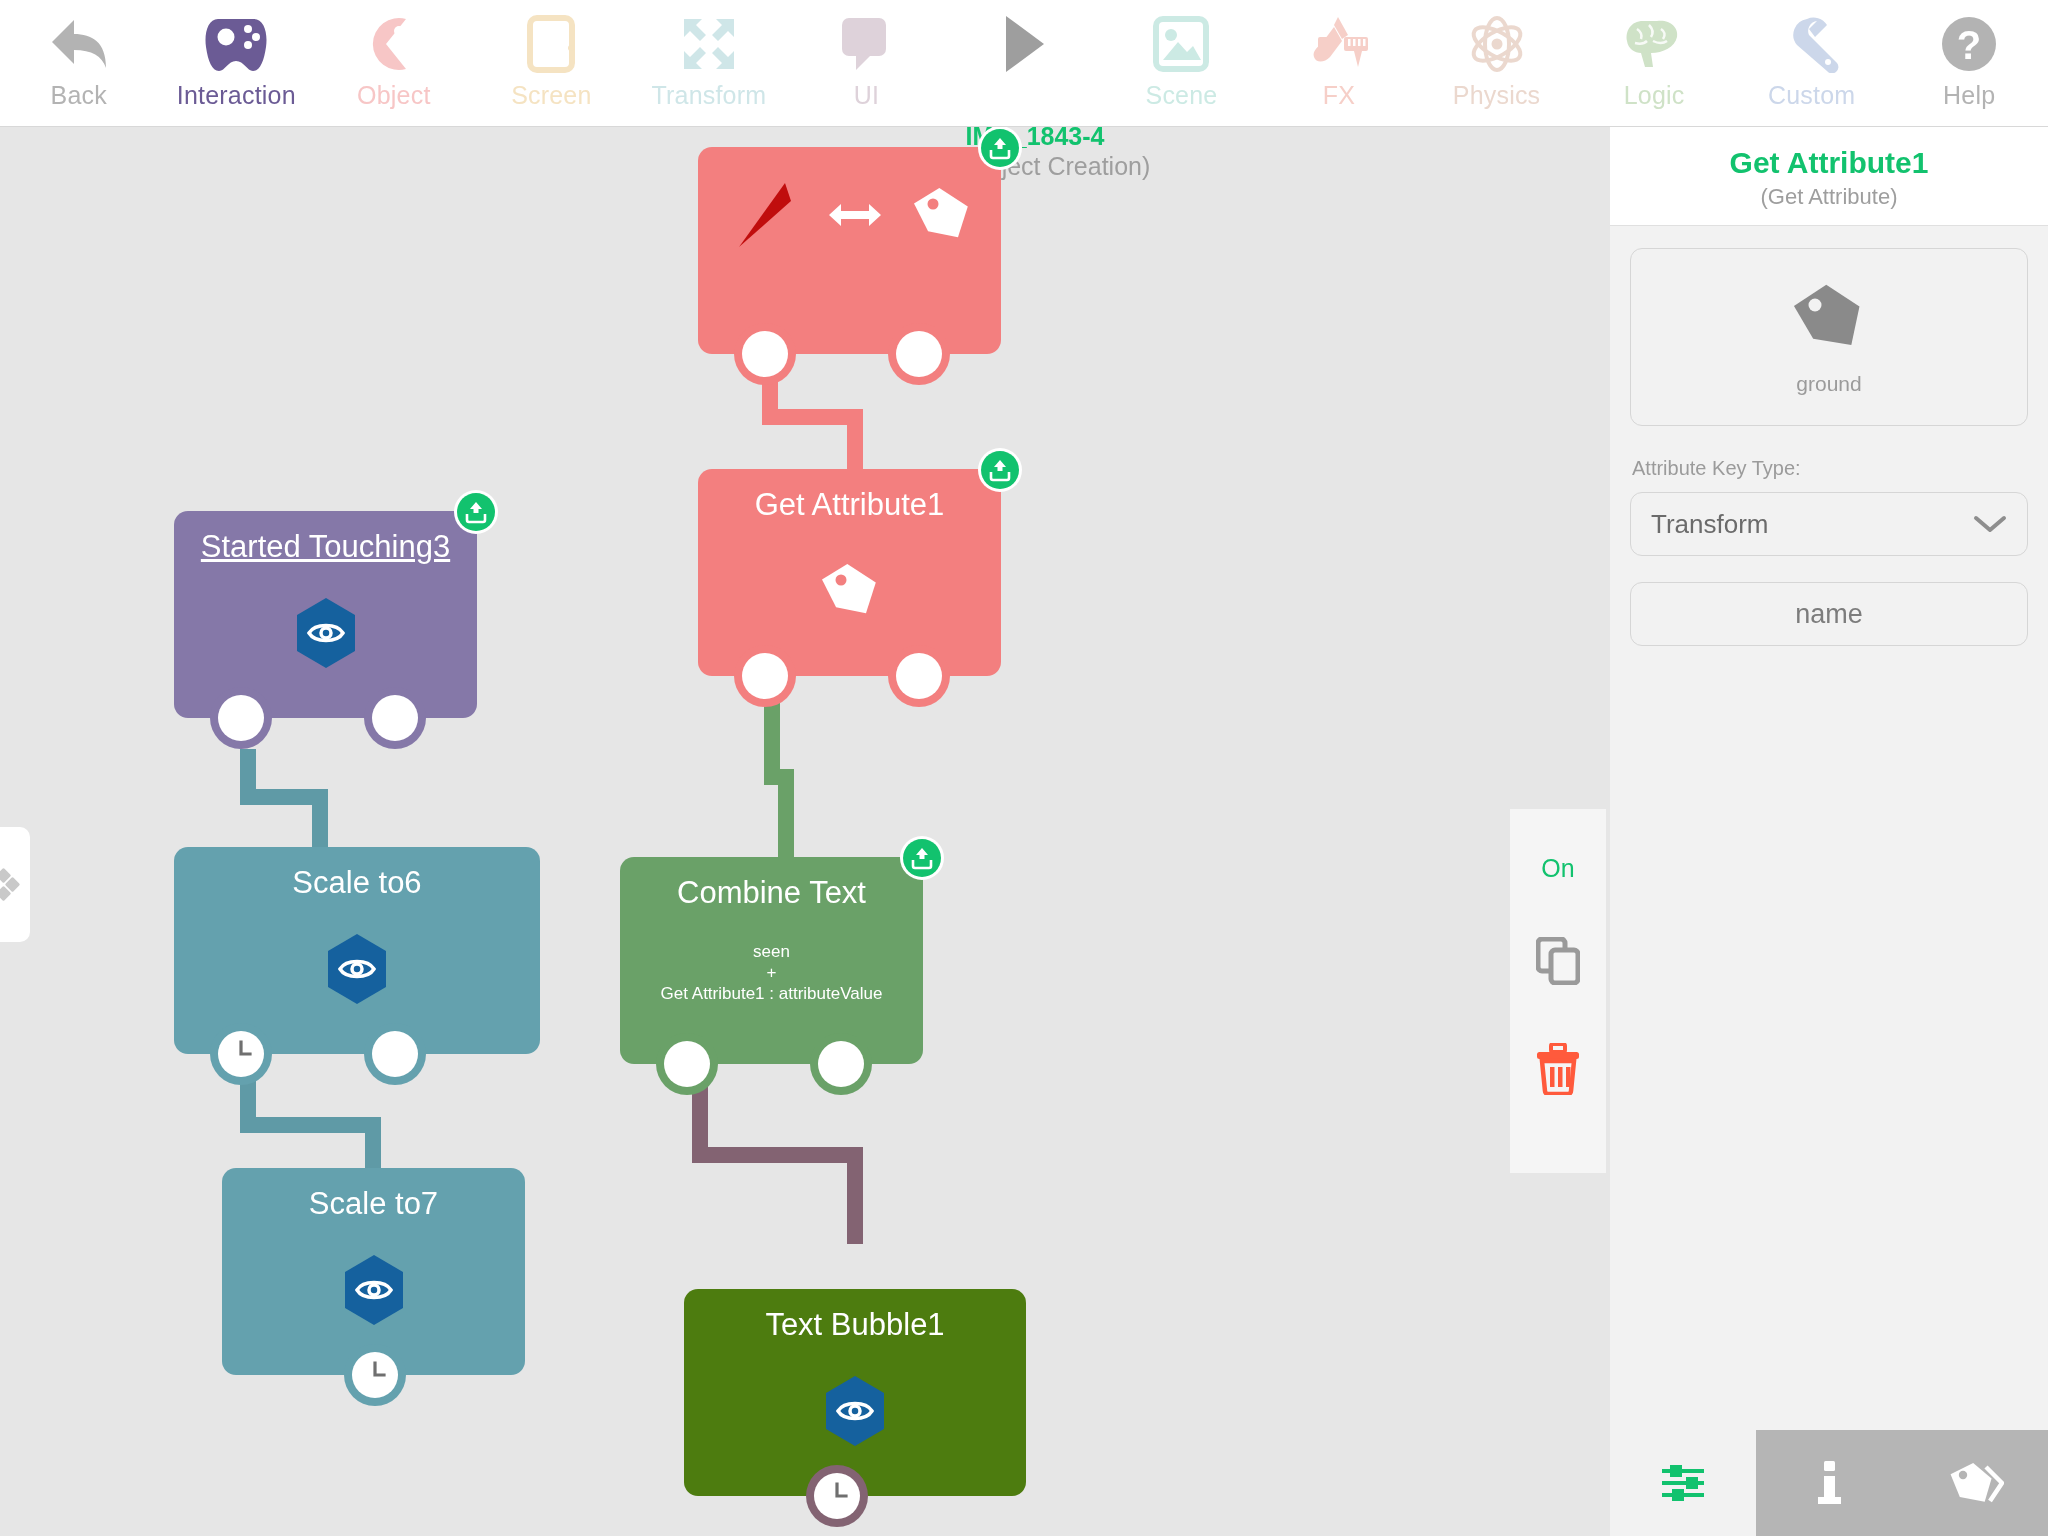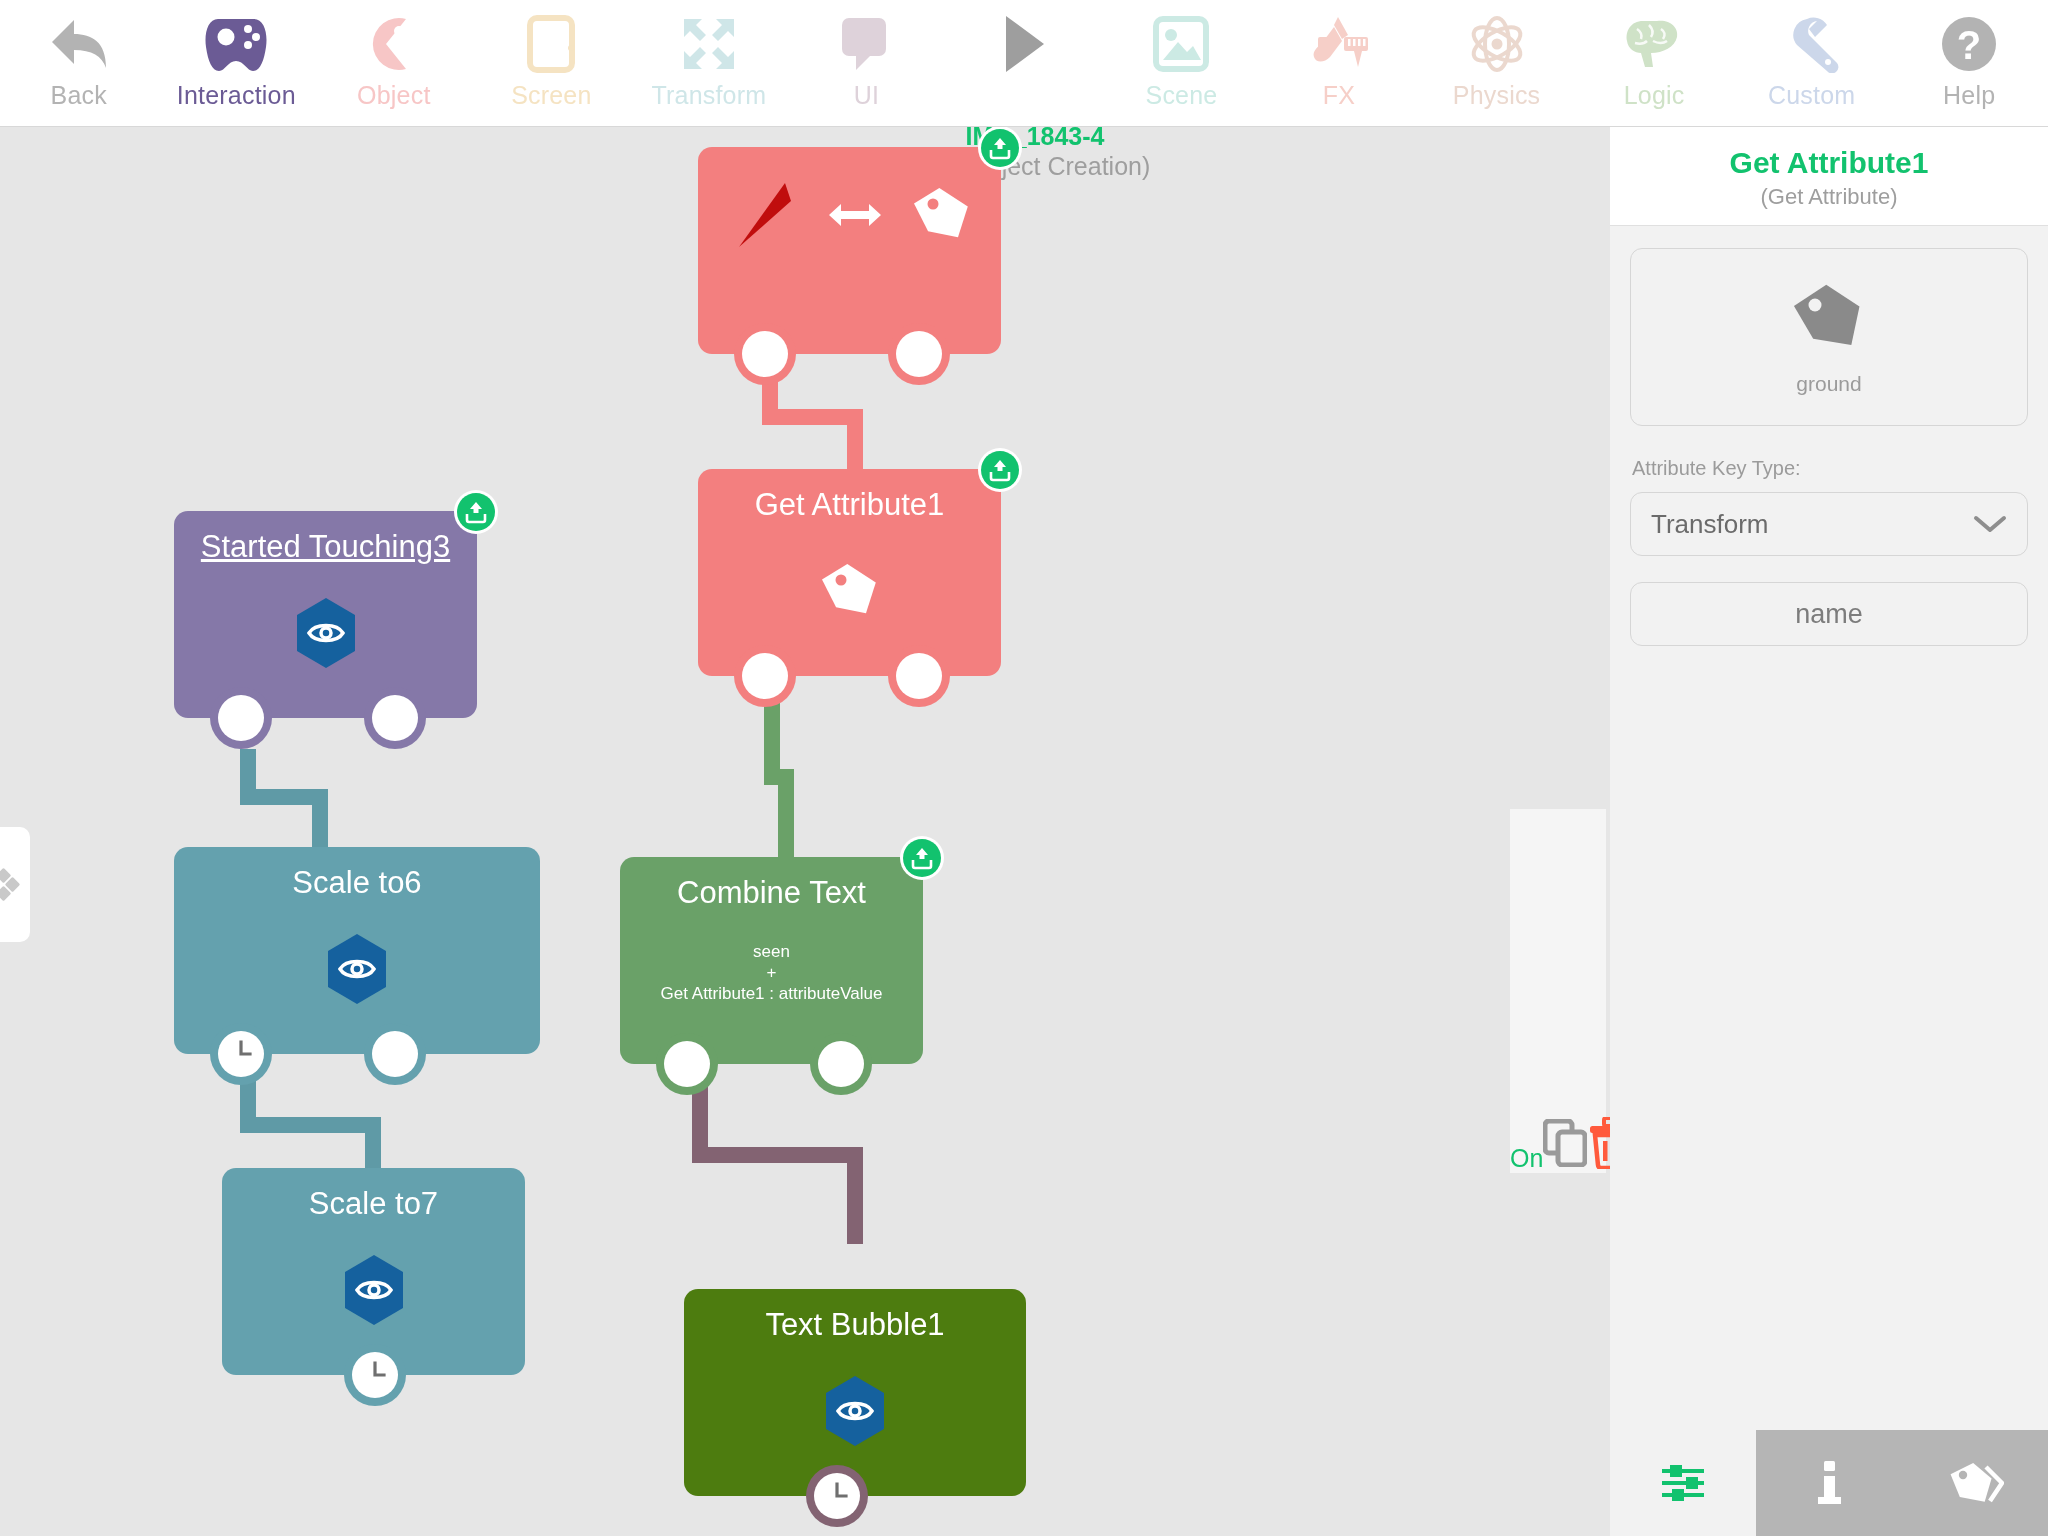--- a/index.html
+++ b/index.html
@@ -116,22 +116,22 @@
   #obj-label .sub {
     color: #9e9e9e; font-size: 25px; line-height: 30px;
   }
 
   
   #action-strip {
     position: absolute;
     left: 1510px; top: 682px;
     width: 96px; height: 364px;
     background: #f5f5f5;
-    display: flex; flex-direction: row;
-    align-items: flex-end;
+    display: flex; flex-direction: column;
+    align-items: center;
   }
   #action-strip .on-label {
     color: #12c26e; font-size: 25px; line-height: 30px;
     margin-top: 44px;
   }
   #action-strip .strip-btn {
     margin-top: 48px;
     display: flex; align-items: center; justify-content: center;
     width: 60px; height: 60px;
   }

